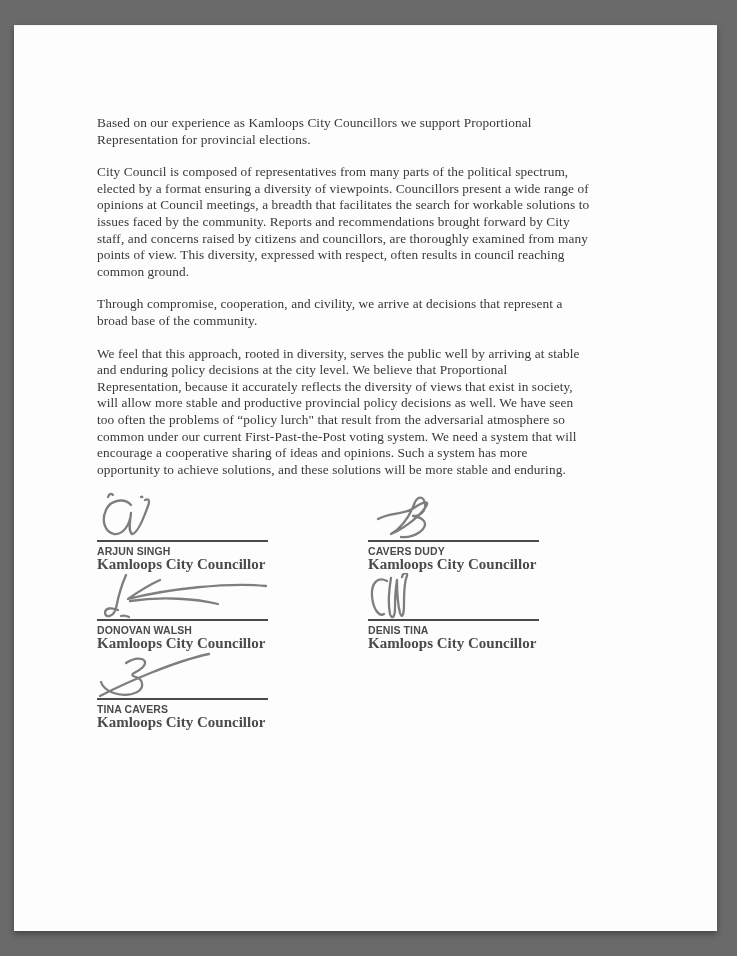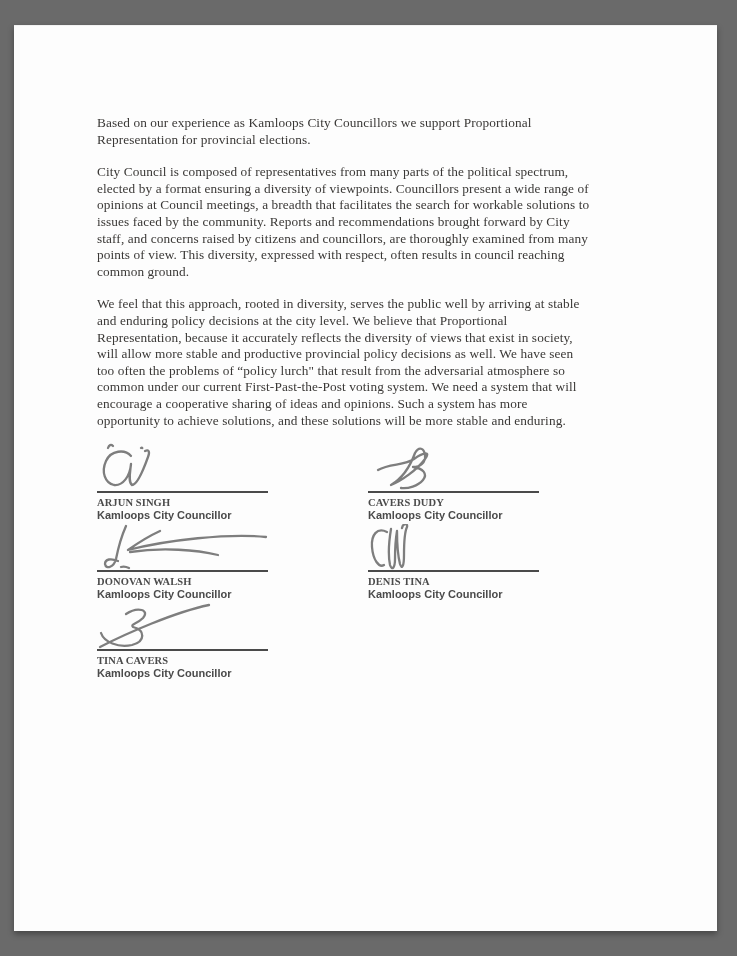--- a/index.html
+++ b/index.html
@@ -51,43 +51,44 @@
     stroke: #7e7e7e;
     stroke-width: 2.3;
     stroke-linecap: round;
     stroke-linejoin: round;
   }
   .sig-line {
     border-bottom: 2px solid #4a4a4a;
   }
   .sig-name {
     margin-top: 3px;
-    font-family: Liberation Serif, serif;
+    font-family: Liberation Sans, sans-serif;
     font-size: 10.5px;
     font-weight: 700;
     line-height: 13px;
     color: #4b4b4b;
     letter-spacing: 0.1px;
   }
   .sig-title {
-    font-family: Liberation Sans, sans-serif;
-    font-size: 11px;
+    font-family: Liberation Serif, serif;
+    font-size: 15px;
     font-weight: 700;
     line-height: 13px;
     color: #4b4b4b;
   }
 </style>
 </head>
 <body>
 
 <div class="page">
   <div class="content">
 
     <p>Based on our experience as Kamloops City Councillors we support Proportional Representation for provincial elections.</p>
     <p>City Council is composed of representatives from many parts of the political spectrum, elected by a format ensuring a diversity of viewpoints. Councillors present a wide range of opinions at Council meetings, a breadth that facilitates the search for workable solutions to issues faced by the community. Reports and recommendations brought forward by City staff, and concerns raised by citizens and councillors, are thoroughly examined from many points of view. This diversity, expressed with respect, often results in council reaching common ground.</p>
+    <p>Through compromise, cooperation, and civility, we arrive at decisions that represent a broad base of the community.</p>
     <p>We feel that this approach, rooted in diversity, serves the public well by arriving at stable and enduring policy decisions at the city level. We believe that Proportional Representation, because it accurately reflects the diversity of views that exist in society, will allow more stable and productive provincial policy decisions as well. We have seen too often the problems of “policy lurch" that result from the adversarial atmosphere so common under our current First-Past-the-Post voting system. We need a system that will encourage a cooperative sharing of ideas and opinions. Such a system has more opportunity to achieve solutions, and these solutions will be more stable and enduring.</p>
 
     <div class="sig-grid">
 
       <div class="sig-block">
         <div class="sig-draw">
           <svg width="60" height="50" viewBox="0 0 60 50">
             <path d="M11,7 C12,4 14,3 16,5"></path>
             <path d="M34,15 C28,8 14,9 9,20 C4,31 8,42 17,44 C26,45 33,35 34,23 C33,32 31,41 35,44 C40,44 46,30 51,16 C53,11 52,8 48,10"></path>
             <path d="M44,7 C44.5,6.5 45,6.5 45.3,7"></path>

